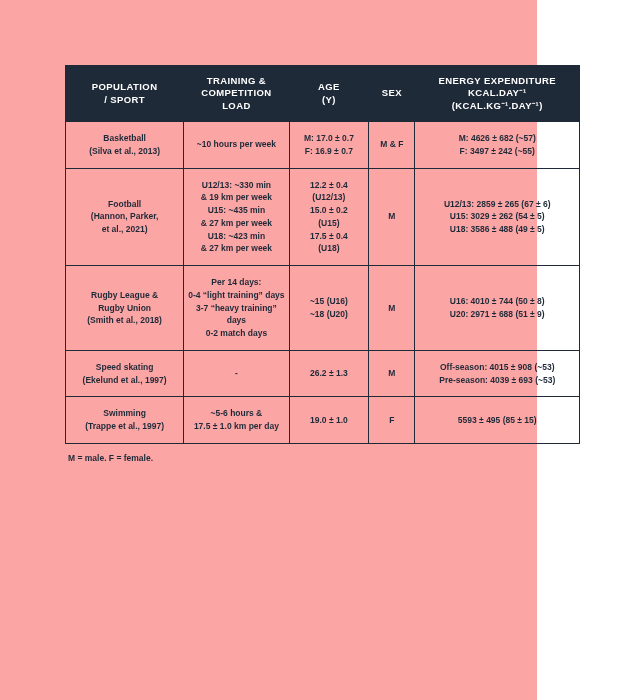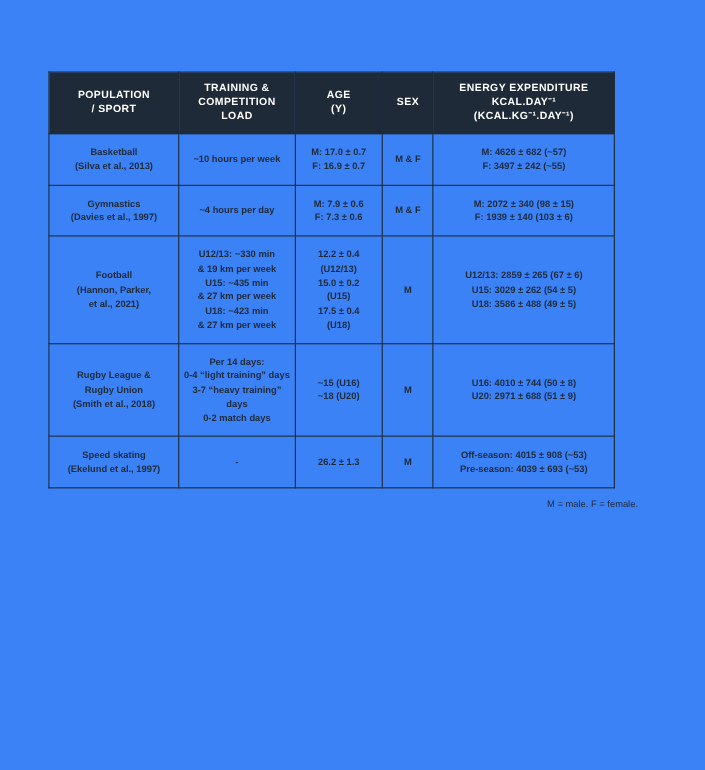--- a/index.html
+++ b/index.html
@@ -5,25 +5,25 @@
   html, body {
     margin: 0;
     padding: 0;
     background: #ffffff;
     width: 641px;
     height: 700px;
     font-family: "Liberation Sans", sans-serif;
     color: #1f2a38;
   }
   .page {
-    width: 641px;
+    width: 537px;
     height: 700px;
     box-sizing: border-box;
-    padding: 65px 61px 0 44px;
-    background: #3b82f6;
+    padding: 65px 61px 0 65px;
+    background: #fca5a5;
   }
   table.tee-table {
     width: 515px;
     border-collapse: collapse;
     table-layout: fixed;
   }
   table.tee-table th,
   table.tee-table td {
     border: 1px solid #1f2a38;
     white-space: pre-line;
@@ -48,23 +48,22 @@
   }
   col.c-pop    { width: 23%; }
   col.c-load   { width: 20.5%; }
   col.c-age    { width: 15.5%; }
   col.c-sex    { width: 9%; }
   col.c-energy { width: 32%; }
   .footnote {
     margin-top: 9px;
     margin-left: 3px;
     font-size: 8.5px;
-    font-weight: 400;
+    font-weight: 700;
     color: #1f2a38;
-    text-align: right;
   }
 </style>
 </head>
 <body>
 
 <div class="page">
   <table class="tee-table">
     <colgroup>
       <col class="c-pop">
       <col class="c-load">
@@ -90,30 +89,20 @@
     <tbody id="table-body">
         <tr>
           <td>Basketball
 (Silva et al., 2013)</td>
           <td>~10 hours per week</td>
           <td>M: 17.0 ± 0.7
 F: 16.9 ± 0.7</td>
           <td>M &amp; F</td>
           <td>M: 4626 ± 682 (~57)
 F: 3497 ± 242 (~55)</td>
-        </tr>
-        <tr>
-          <td>Gymnastics
-(Davies et al., 1997)</td>
-          <td>~4 hours per day</td>
-          <td>M: 7.9 ± 0.6
-F: 7.3 ± 0.6</td>
-          <td>M &amp; F</td>
-          <td>M: 2072 ± 340 (98 ± 15)
-F: 1939 ± 140 (103 ± 6)</td>
         </tr>
         <tr>
           <td>Football
 (Hannon, Parker,
 et al., 2021)</td>
           <td>U12/13: ~330 min
 &amp; 19 km per week
 U15: ~435 min
 &amp; 27 km per week
 U18: ~423 min
@@ -145,16 +134,25 @@
         </tr>
         <tr>
           <td>Speed skating
 (Ekelund et al., 1997)</td>
           <td>-</td>
           <td>26.2 ± 1.3</td>
           <td>M</td>
           <td>Off-season: 4015 ± 908 (~53)
 Pre-season: 4039 ± 693 (~53)</td>
         </tr>
+        <tr>
+          <td>Swimming
+(Trappe et al., 1997)</td>
+          <td>~5-6 hours &amp;
+17.5 ± 1.0 km per day</td>
+          <td>19.0 ± 1.0</td>
+          <td>F</td>
+          <td>5593 ± 495 (85 ± 15)</td>
+        </tr>
       </tbody>
   </table>
   <div class="footnote">M = male. F = female.</div>
 </div>
 
 </body></html>

